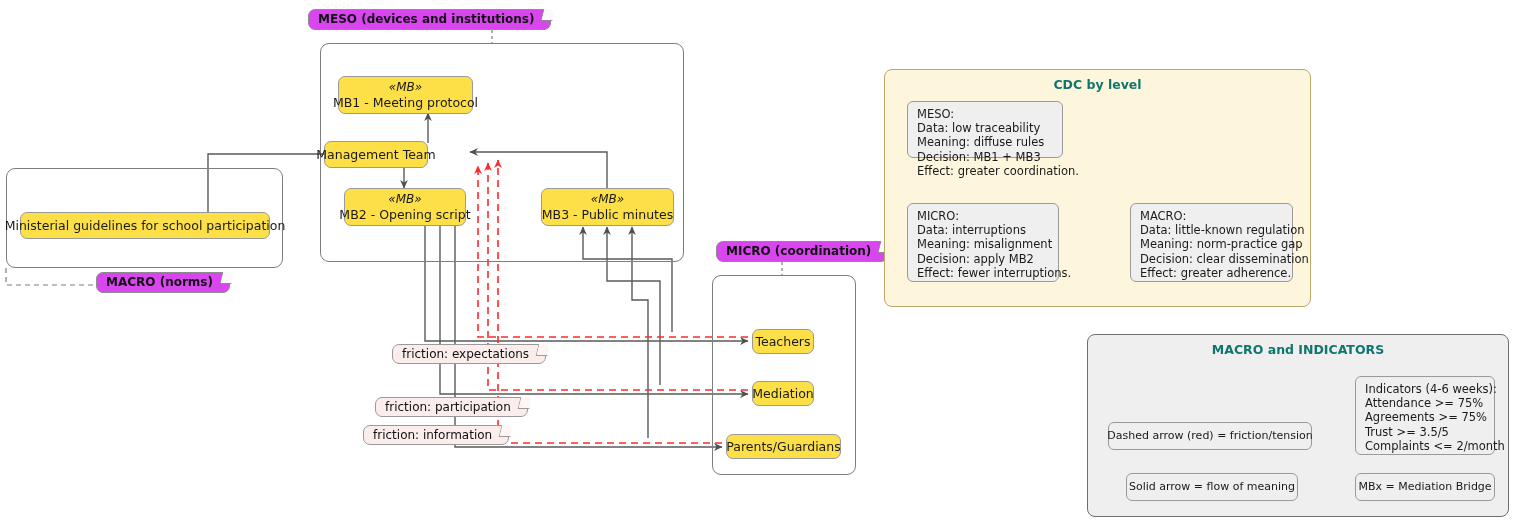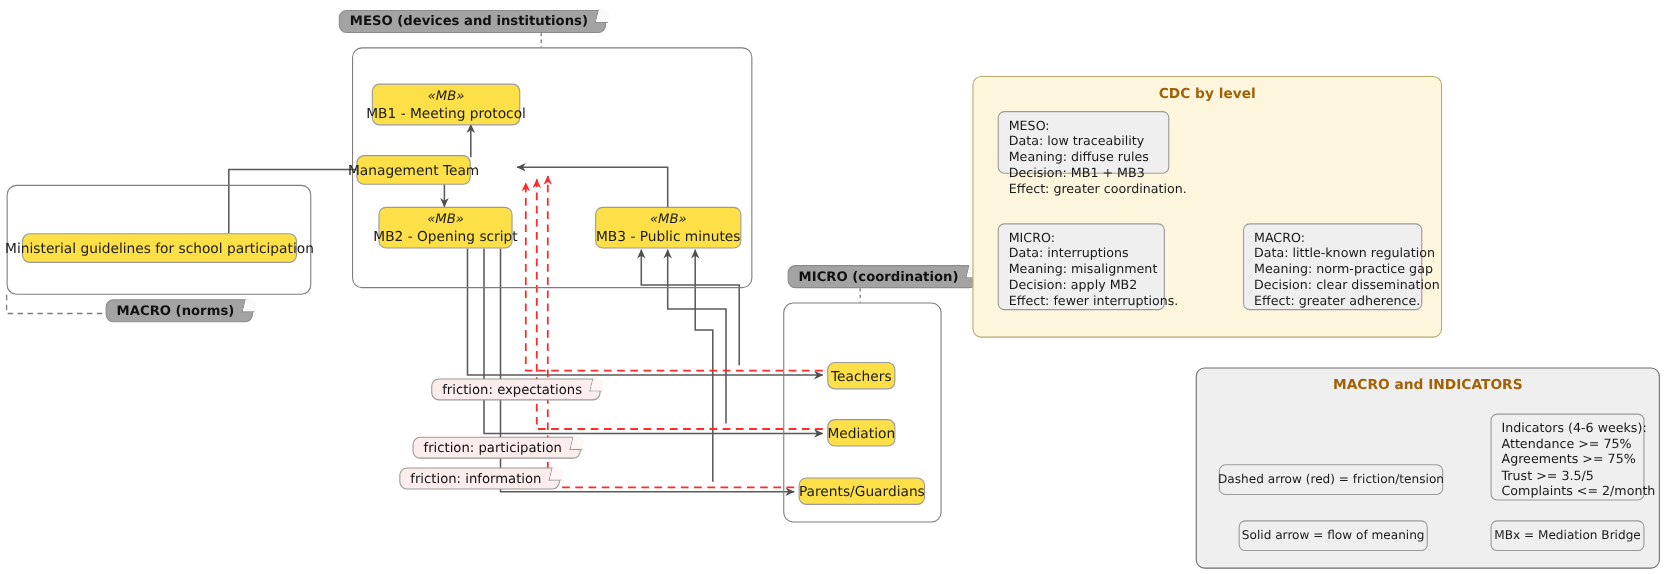--- a/index.html
+++ b/index.html
@@ -58,21 +58,21 @@
     box-sizing: border-box;
     border: 1px solid #7E7E7E;
     border-radius: 9px;
     background: transparent;
   }
 
   
   .note {
     position: absolute;
     box-sizing: border-box;
-    background: #a3a3a3;
+    background: #d946ef;
     border: 1px solid #8C8C8C;
     border-radius: 7px;
     font-size: 12px;
     line-height: 15px;
     color: #111;
     padding: 3px 16px 3px 9px;
     white-space: nowrap;
     display: flex;
     align-items: center;
   }
@@ -116,21 +116,21 @@
     border: 1px solid #6E6E6E;
     border-radius: 8px;
   }
   .panel-title {
     position: absolute;
     left: 0;
     width: 100%;
     text-align: center;
     font-weight: bold;
     font-size: 12.5px;
-    color: #a16207;
+    color: #0f766e;
   }
 
   
   .card {
     position: absolute;
     box-sizing: border-box;
     background: #EFEFEF;
     border: 1px solid #9A9A9A;
     border-radius: 6px;
     font-size: 11.5px;

